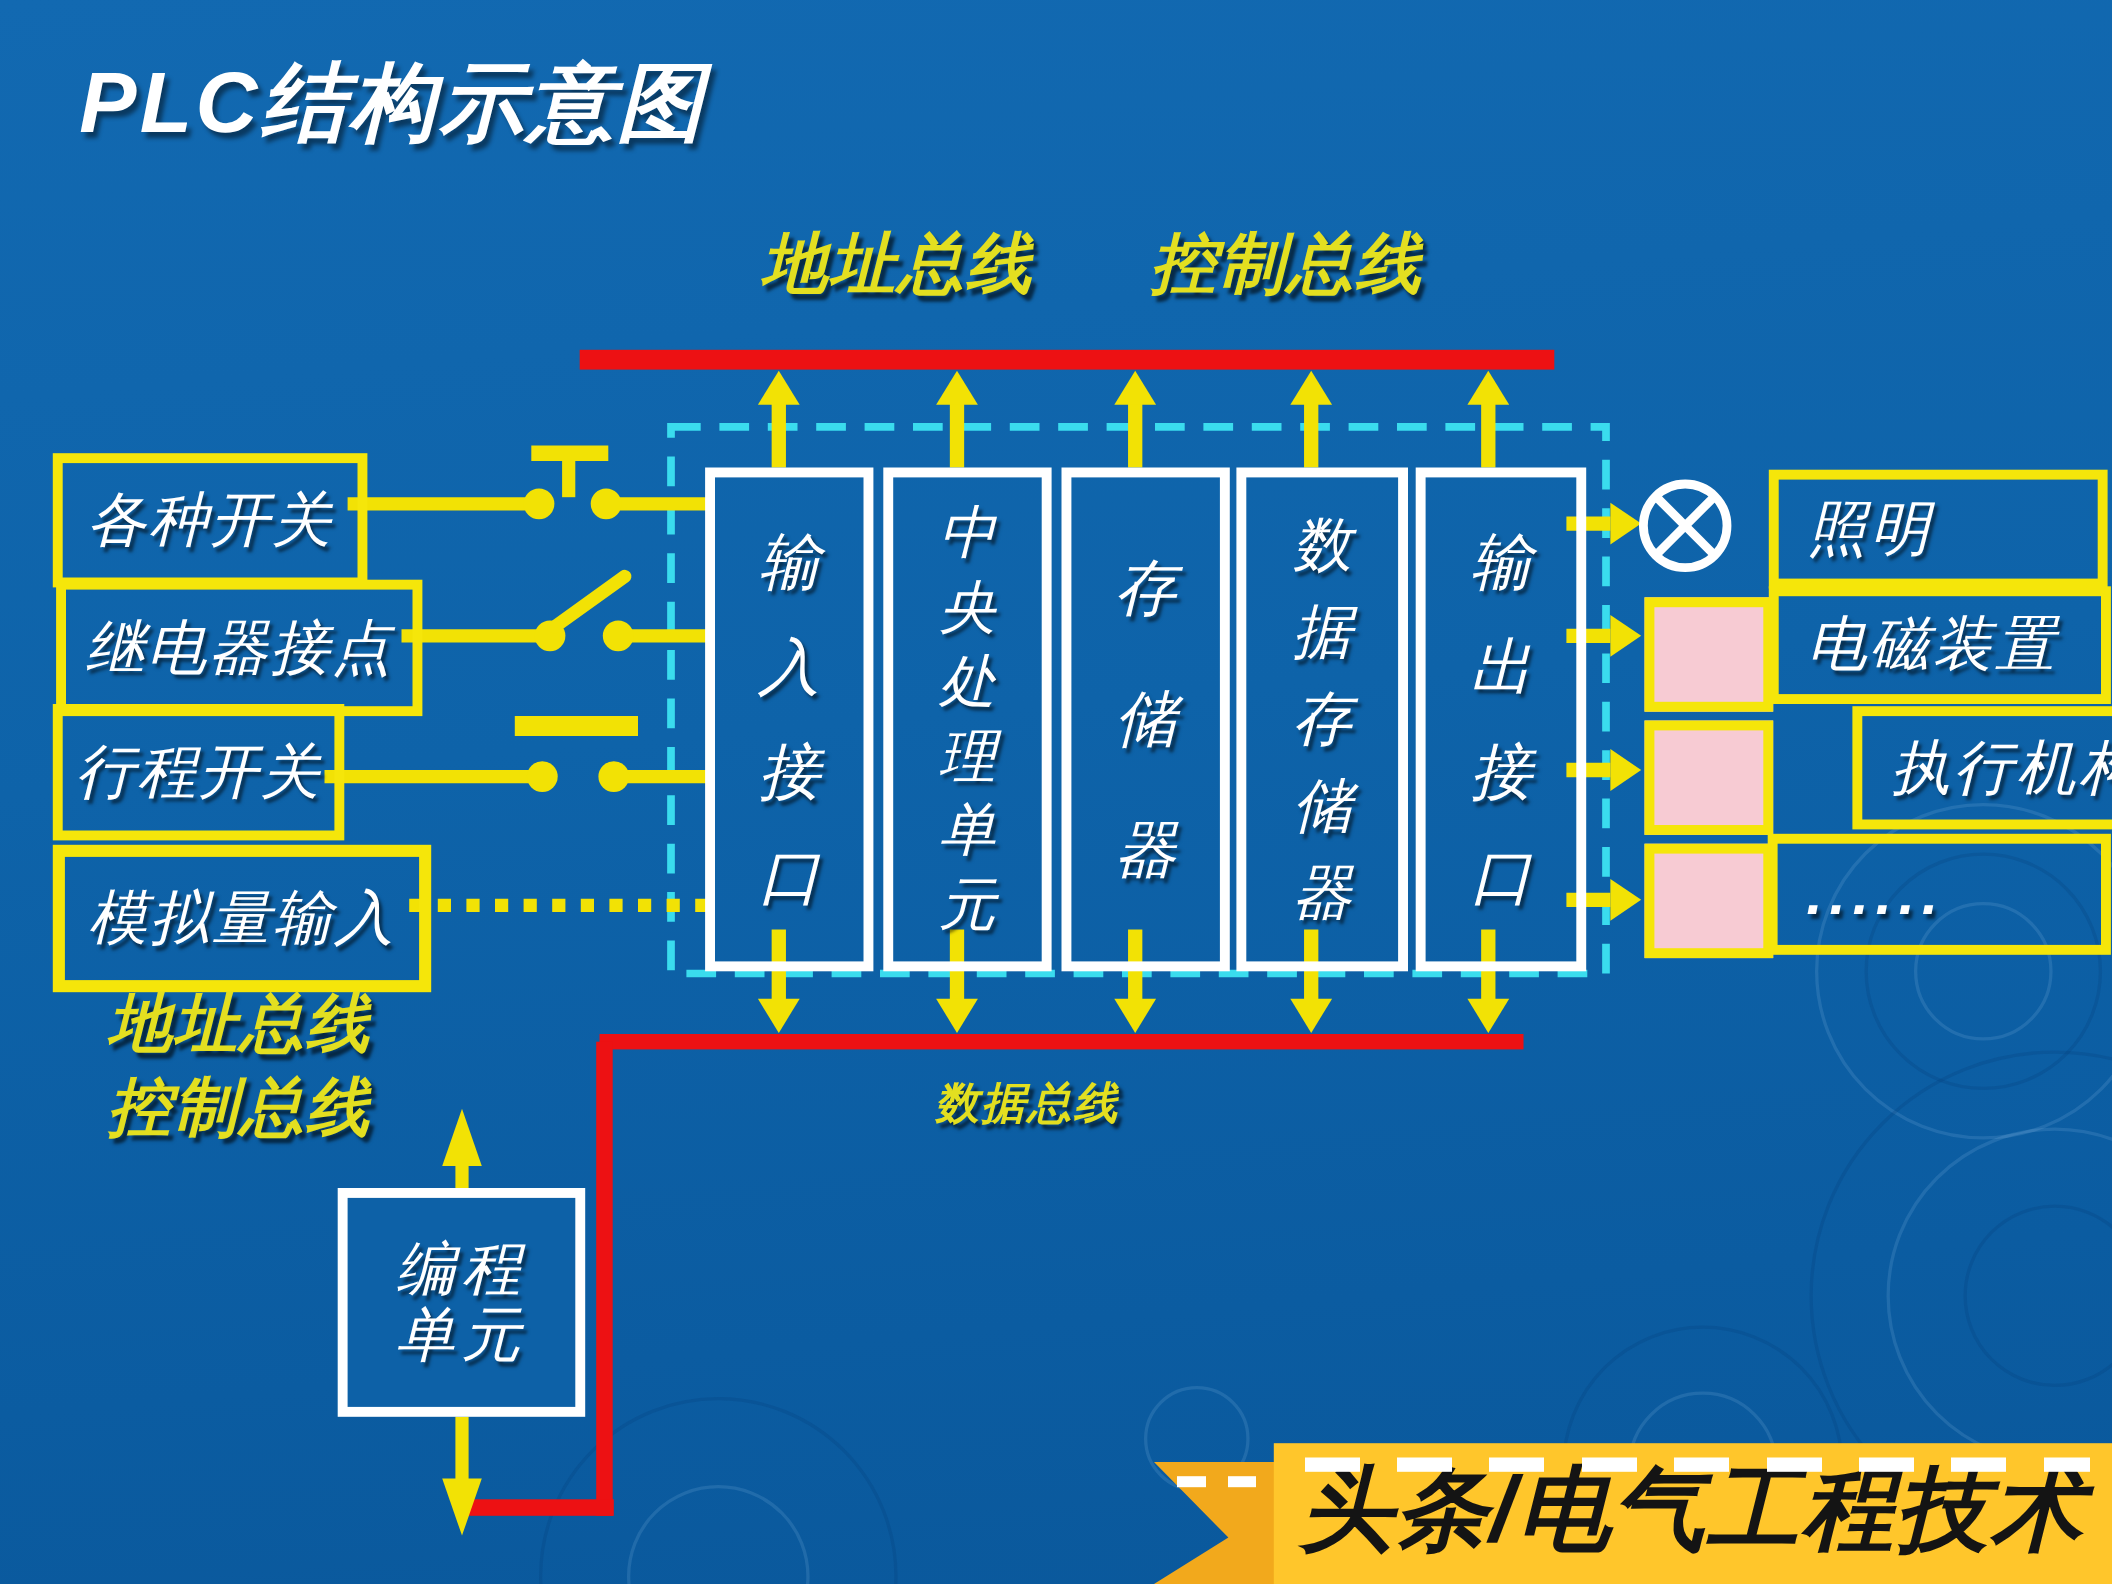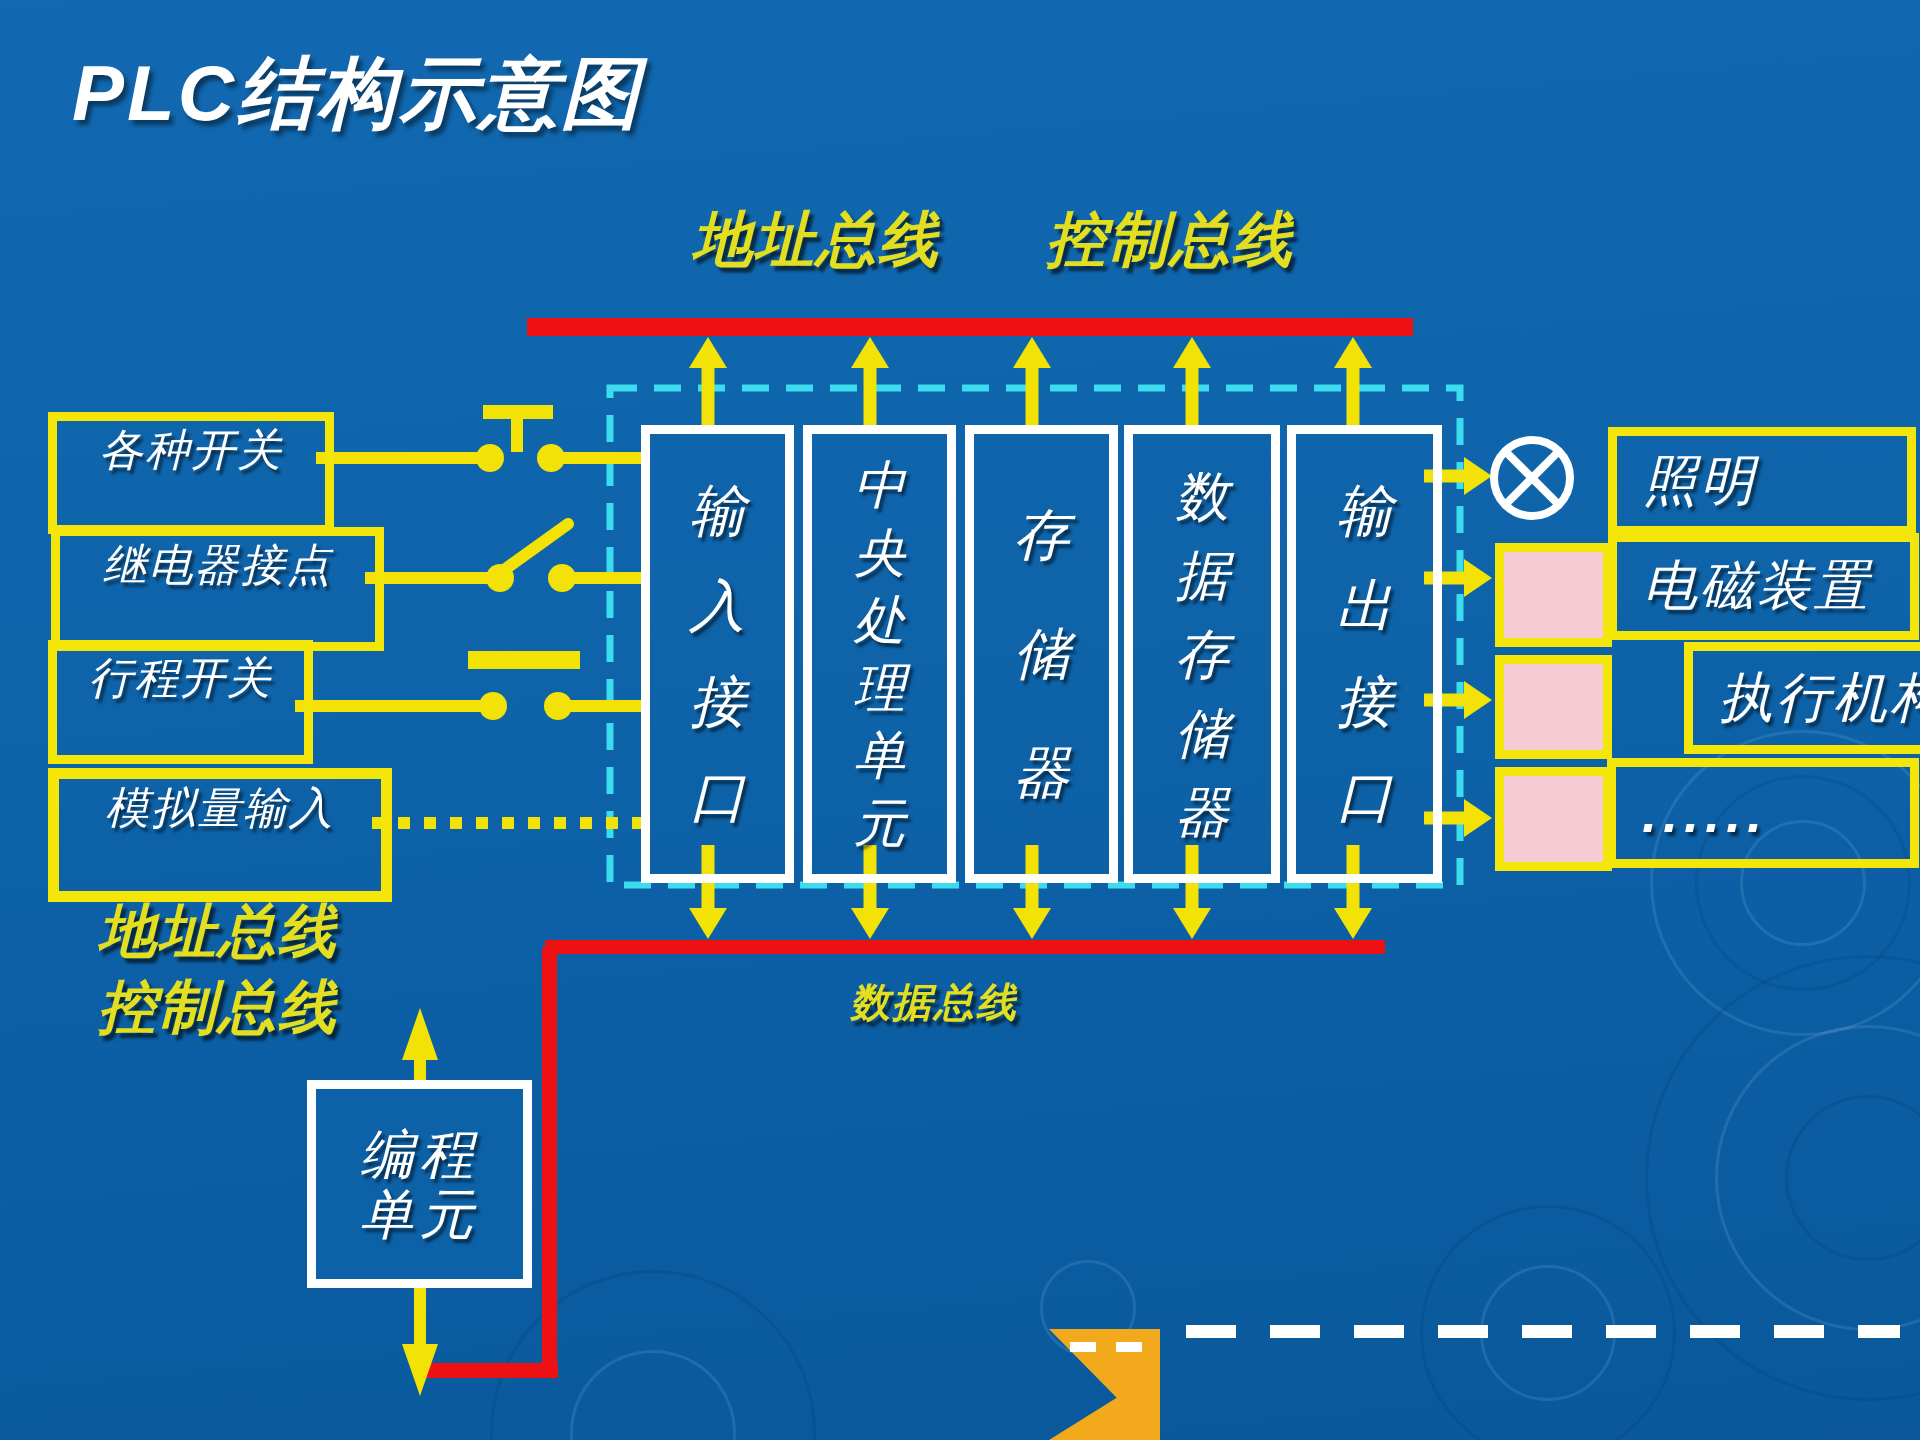--- a/index.html
+++ b/index.html
@@ -10,22 +10,22 @@
   
   .ripple{position:absolute;border-radius:50%;border:3px solid rgba(170,215,250,0.14);}
   .ripple.dark{border-color:rgba(6,60,120,0.22);}
   
   .title{left:72px;top:42px;font-size:78px;font-weight:bold;color:#ffffff;
          letter-spacing:3px;text-shadow:4px 5px 4px rgba(0,0,0,0.45);}
   .buslabel{font-size:60px;font-weight:bold;color:#e3df20;
             text-shadow:4px 5px 3px rgba(0,0,0,0.6);letter-spacing:2px;}
   .preline{white-space:pre-line;}
   
-  .ybox{border:9px solid #f5e60a;color:#fff;font-size:44px;display:flex;
-        justify-content:center;
+  .ybox{border:9px solid #f5e60a;color:#fff;font-size:54px;display:flex;
+        align-items:center;justify-content:center;
         text-shadow:3px 4px 3px rgba(0,0,0,0.55);letter-spacing:2px;}
   .corebox{border:9px solid #ffffff;display:flex;flex-direction:column;
            justify-content:space-evenly;align-items:center;color:#fff;
            text-shadow:3px 4px 3px rgba(0,0,0,0.55);padding:10px 0;}
   .corebox .char{display:block;line-height:1;}
   .rbox{border:9px solid #f5e60a;color:#fff;font-size:54px;display:flex;
         align-items:center;padding-left:26px;
         text-shadow:3px 4px 3px rgba(0,0,0,0.55);letter-spacing:3px;}
   .pinkbox{border:9px solid #f5e60a;background:#f7cbd3;}
   .progbox{border:9px solid #ffffff;background:#0d61a7;color:#fff;font-size:54px;
@@ -226,15 +226,18 @@
 
   <div class="abs buslabel preline layer3" style="left:98px;top:893px;font-size:58px;line-height:76px;">地址总线
 控制总线</div>
 
   <div class="abs progbox preline layer3" style="left:307px;top:1080px;width:207px;height:190px;">编程
 单元</div>
 
 
   <div class="abs banner-dark"></div>
   <div class="abs banner-dark-dashes"></div>
+  <div class="abs banner-main">
+    <span class="banner-text">头条/电气工程技术</span>
+  </div>
   <div class="abs banner-dashes"></div>
 
 </div>
 
 </body></html>

